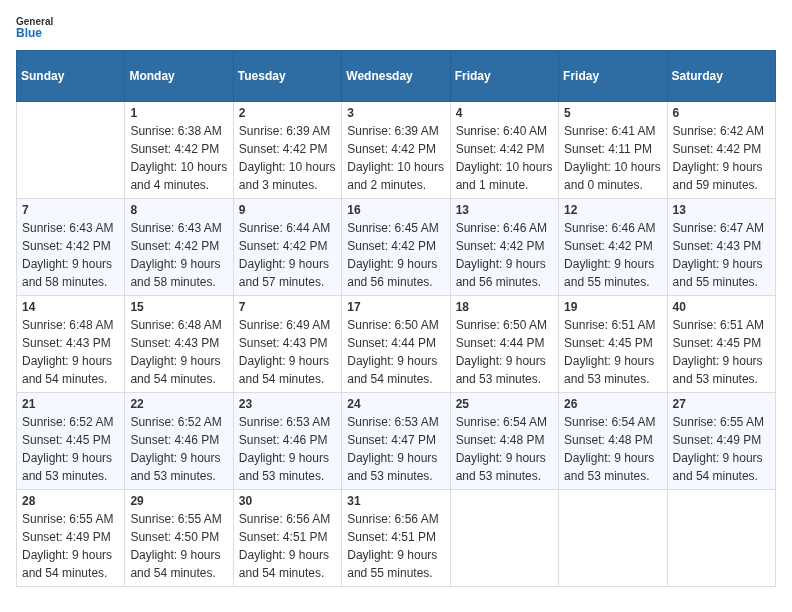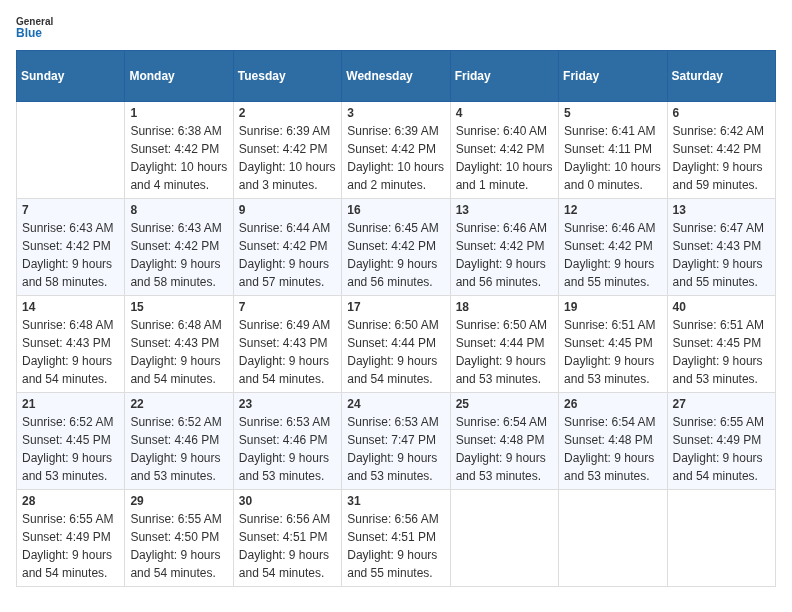--- a/index.html
+++ b/index.html
@@ -200,21 +200,21 @@
         <td>
           <span class="day-num">22</span>
           <div class="day-info"><span>Sunrise: 6:52 AM</span><br><span>Sunset: 4:46 PM</span><br><span>Daylight: 9 hours</span><br><span>and 53 minutes.</span></div>
         </td>
         <td>
           <span class="day-num">23</span>
           <div class="day-info"><span>Sunrise: 6:53 AM</span><br><span>Sunset: 4:46 PM</span><br><span>Daylight: 9 hours</span><br><span>and 53 minutes.</span></div>
         </td>
         <td>
           <span class="day-num">24</span>
-          <div class="day-info"><span>Sunrise: 6:53 AM</span><br><span>Sunset: 7:47 PM</span><br><span>Daylight: 9 hours</span><br><span>and 53 minutes.</span></div>
+          <div class="day-info"><span>Sunrise: 6:53 AM</span><br><span>Sunset: 4:47 PM</span><br><span>Daylight: 9 hours</span><br><span>and 53 minutes.</span></div>
         </td>
         <td>
           <span class="day-num">25</span>
           <div class="day-info"><span>Sunrise: 6:54 AM</span><br><span>Sunset: 4:48 PM</span><br><span>Daylight: 9 hours</span><br><span>and 53 minutes.</span></div>
         </td>
         <td>
           <span class="day-num">26</span>
           <div class="day-info"><span>Sunrise: 6:54 AM</span><br><span>Sunset: 4:48 PM</span><br><span>Daylight: 9 hours</span><br><span>and 53 minutes.</span></div>
         </td>
         <td>

